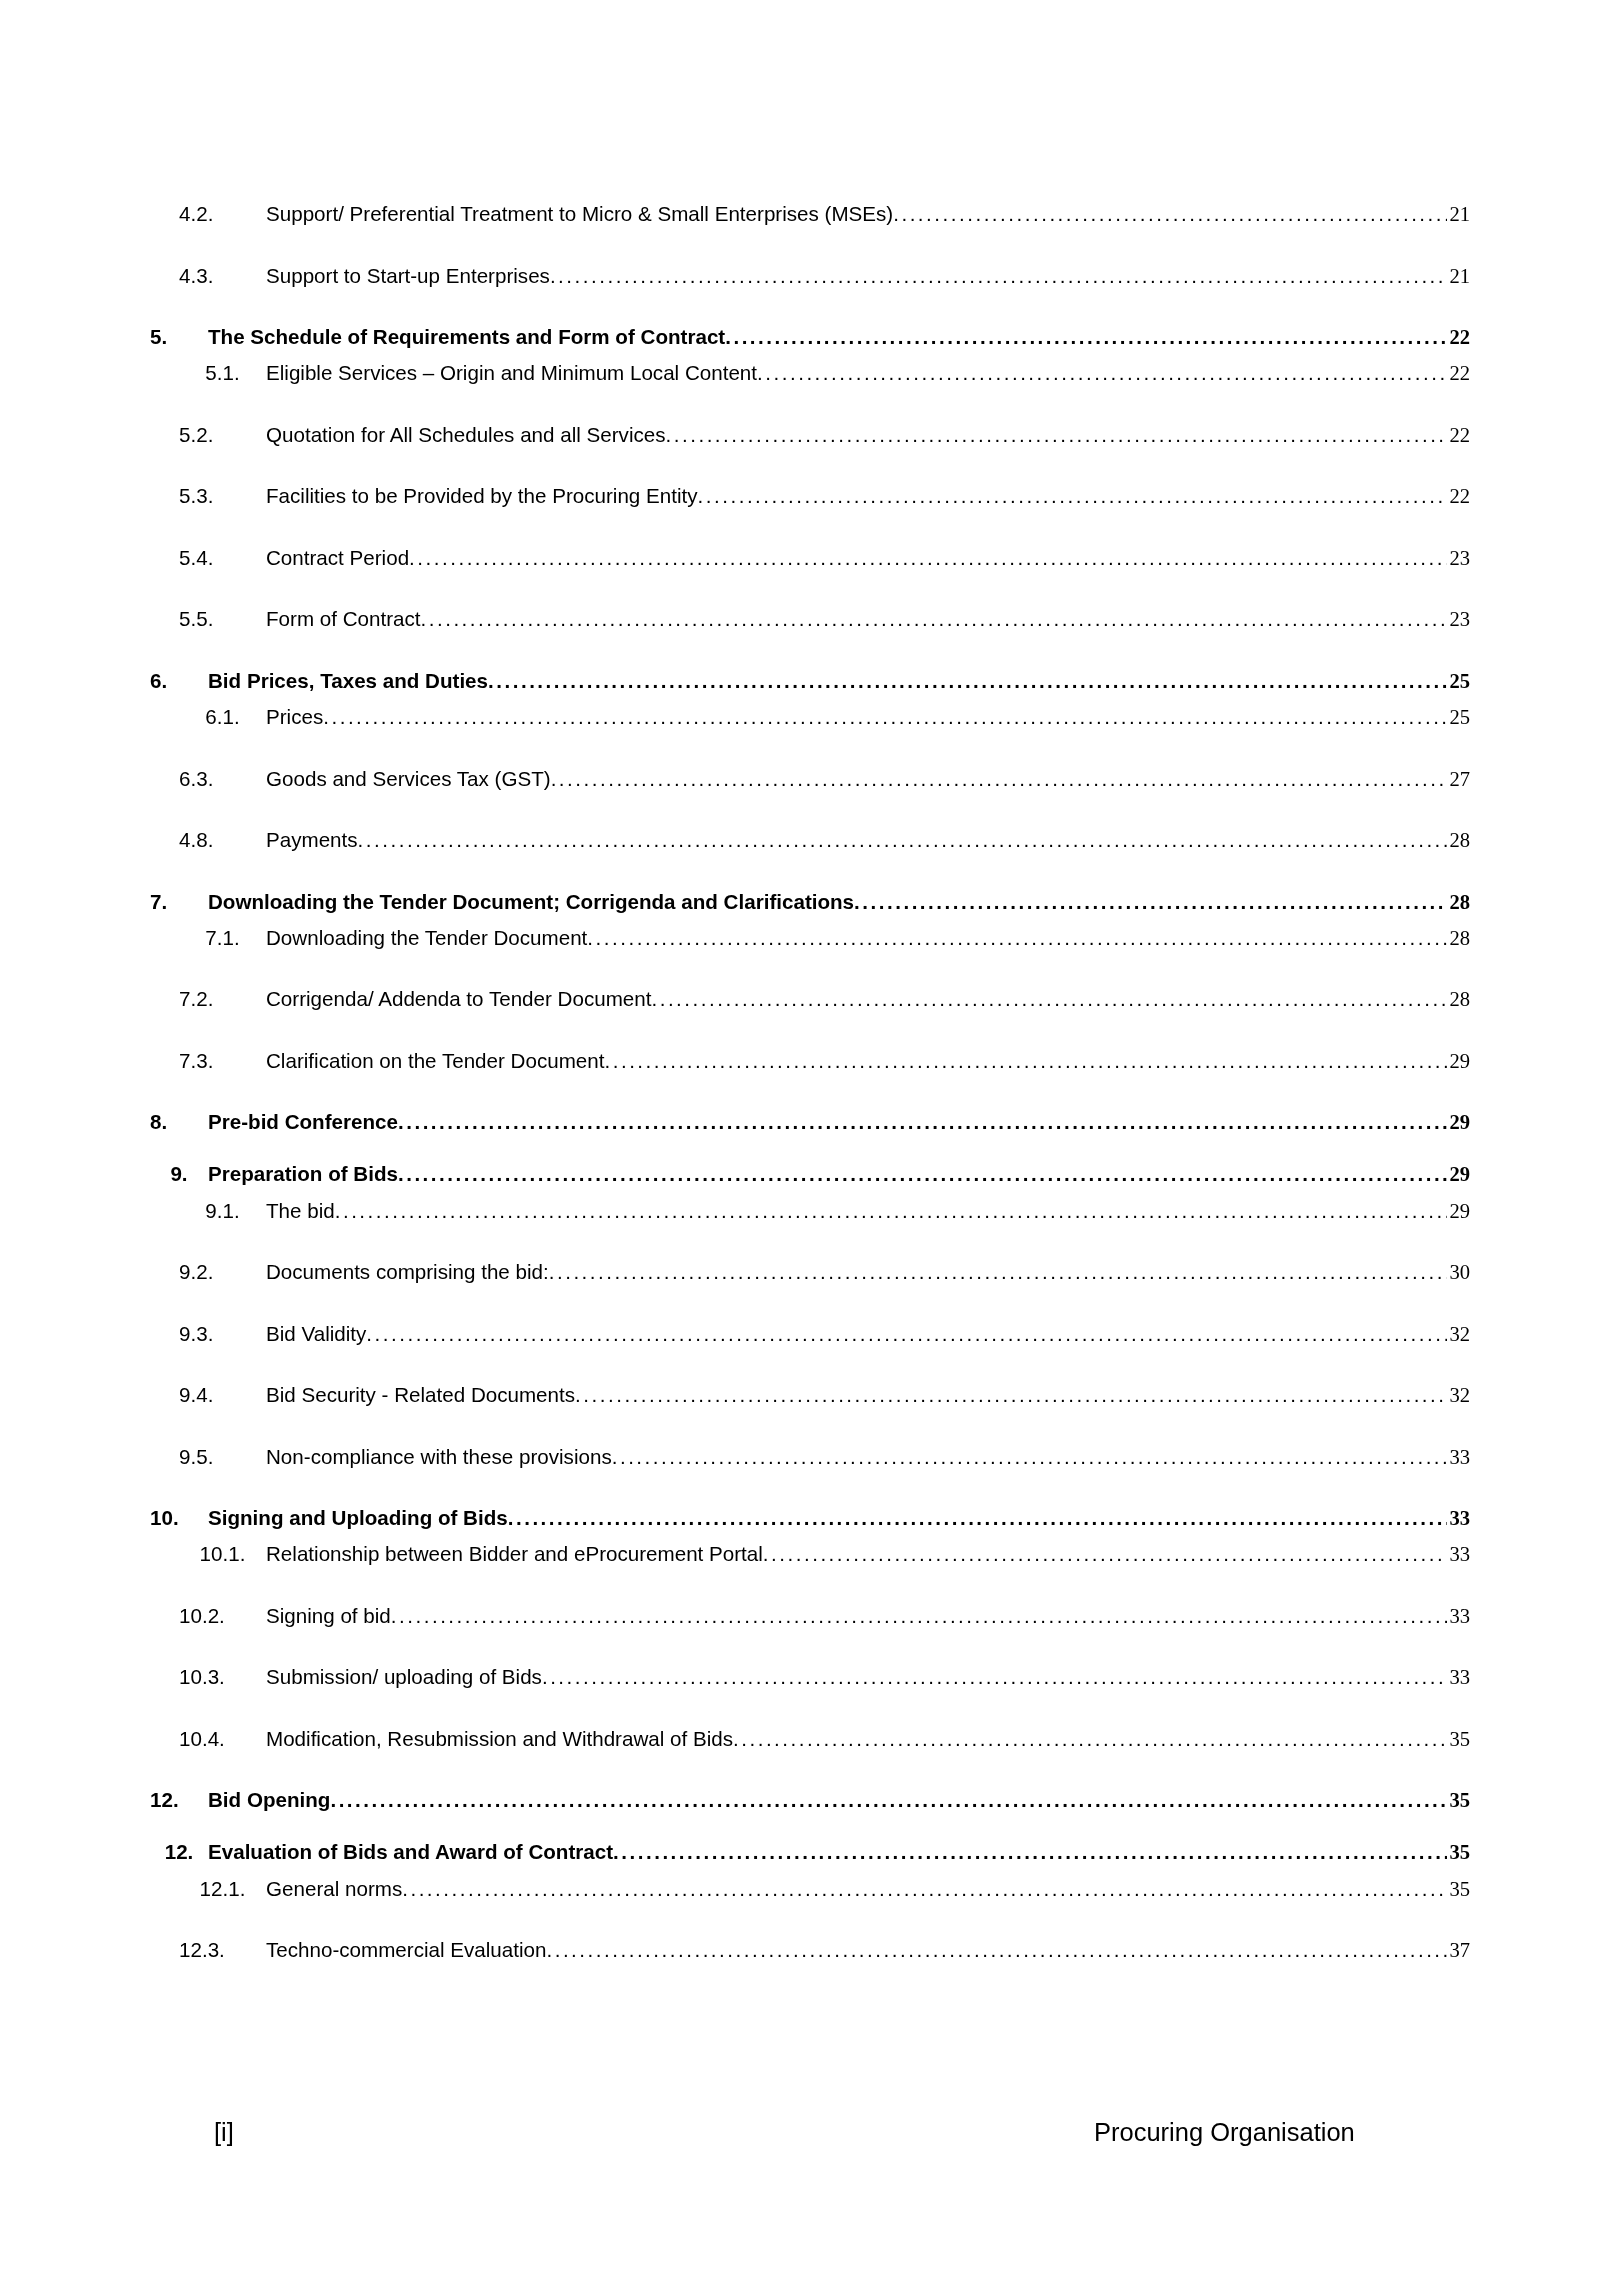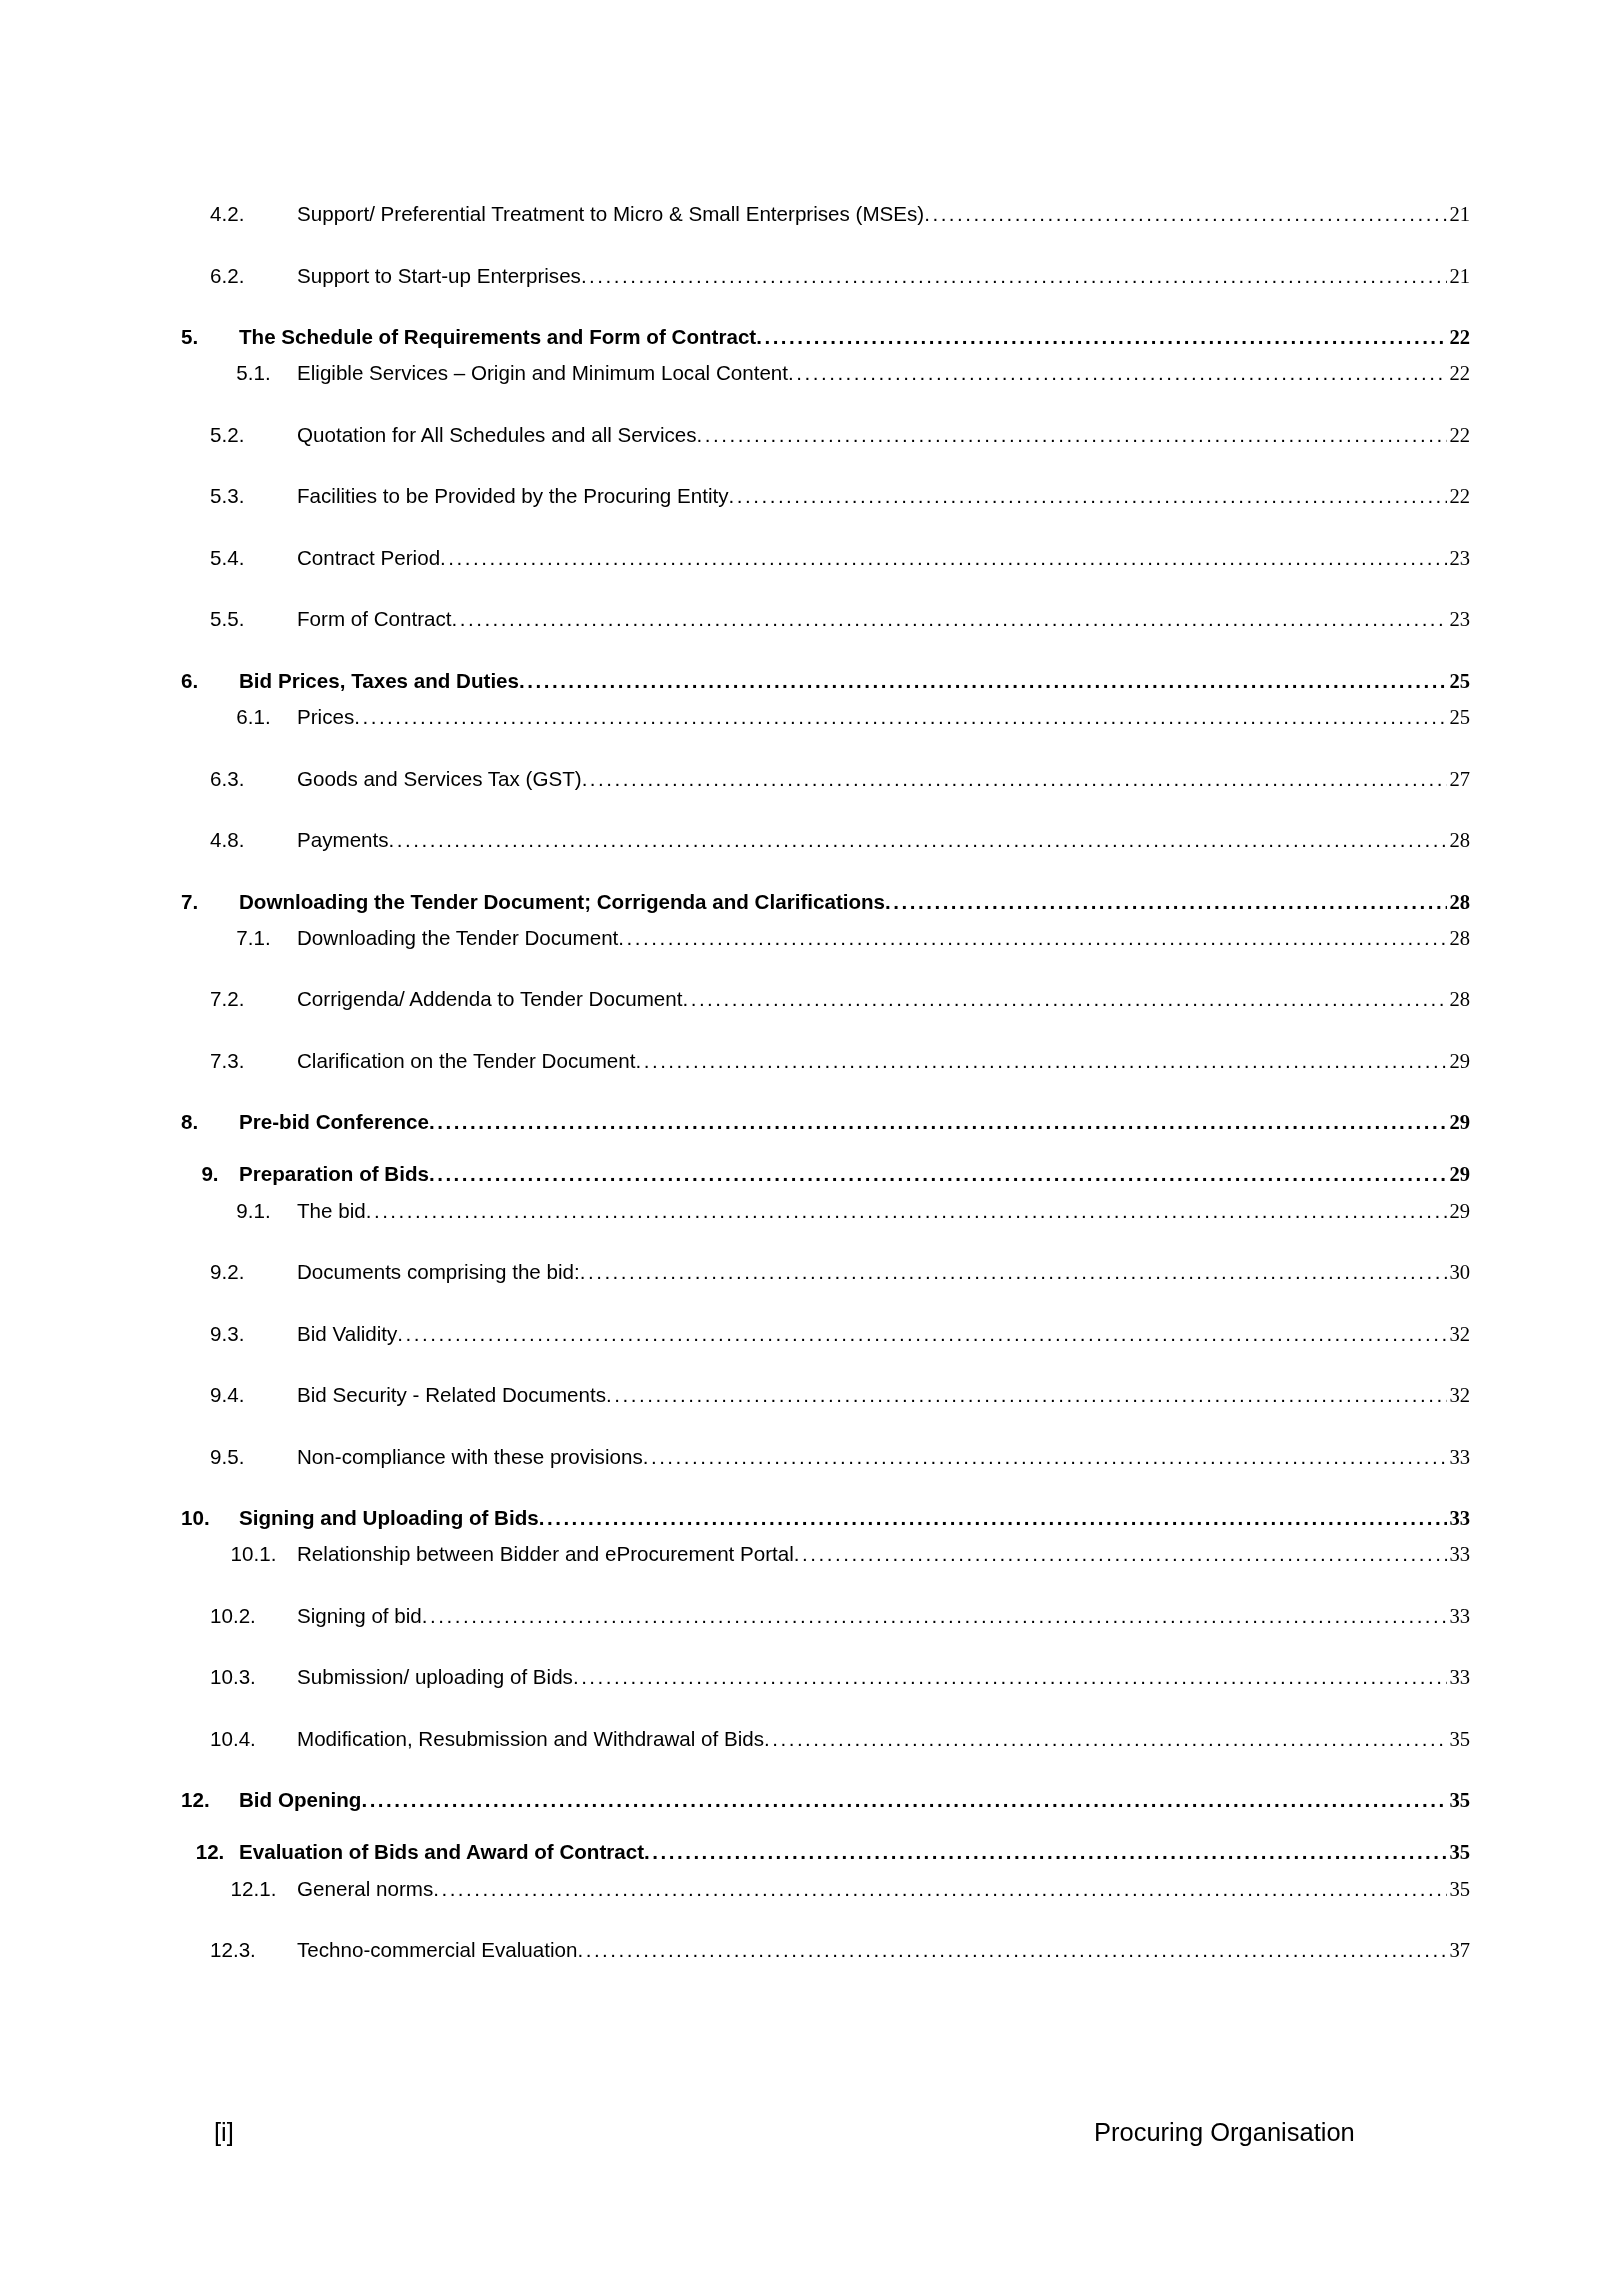--- a/index.html
+++ b/index.html
@@ -11,21 +11,20 @@
     position: relative;
     width: 1621px;
     height: 2293px;
     background: #ffffff;
     color: #000000;
     font-family: "Liberation Sans", "DejaVu Sans", sans-serif;
     overflow: hidden;
   }
   .toc {
     padding-top: 201px;
-    padding-left: 31px;
   }
   .entry {
     display: flex;
     align-items: baseline;
     font-size: 20.6px;
     line-height: 25.5px;
     padding-left: 179px;
     padding-right: 151px;
   }
   .entry.l1 {
@@ -75,21 +74,21 @@
 
 <div class="page">
   <div class="toc">
       <div class="entry l2">
         <span class="num">4.2.</span>
         <span class="title">Support/ Preferential Treatment to Micro &amp; Small Enterprises (MSEs)</span>
         <span class="leader"></span>
         <span class="pagenum">21</span>
       </div>
       <div class="entry l2">
-        <span class="num">6.2.</span>
+        <span class="num">4.3.</span>
         <span class="title">Support to Start-up Enterprises</span>
         <span class="leader"></span>
         <span class="pagenum">21</span>
       </div>
       <div class="entry l1">
         <span class="num">5.</span>
         <span class="title">The Schedule of Requirements and Form of Contract</span>
         <span class="leader"></span>
         <span class="pagenum">22</span>
       </div>

